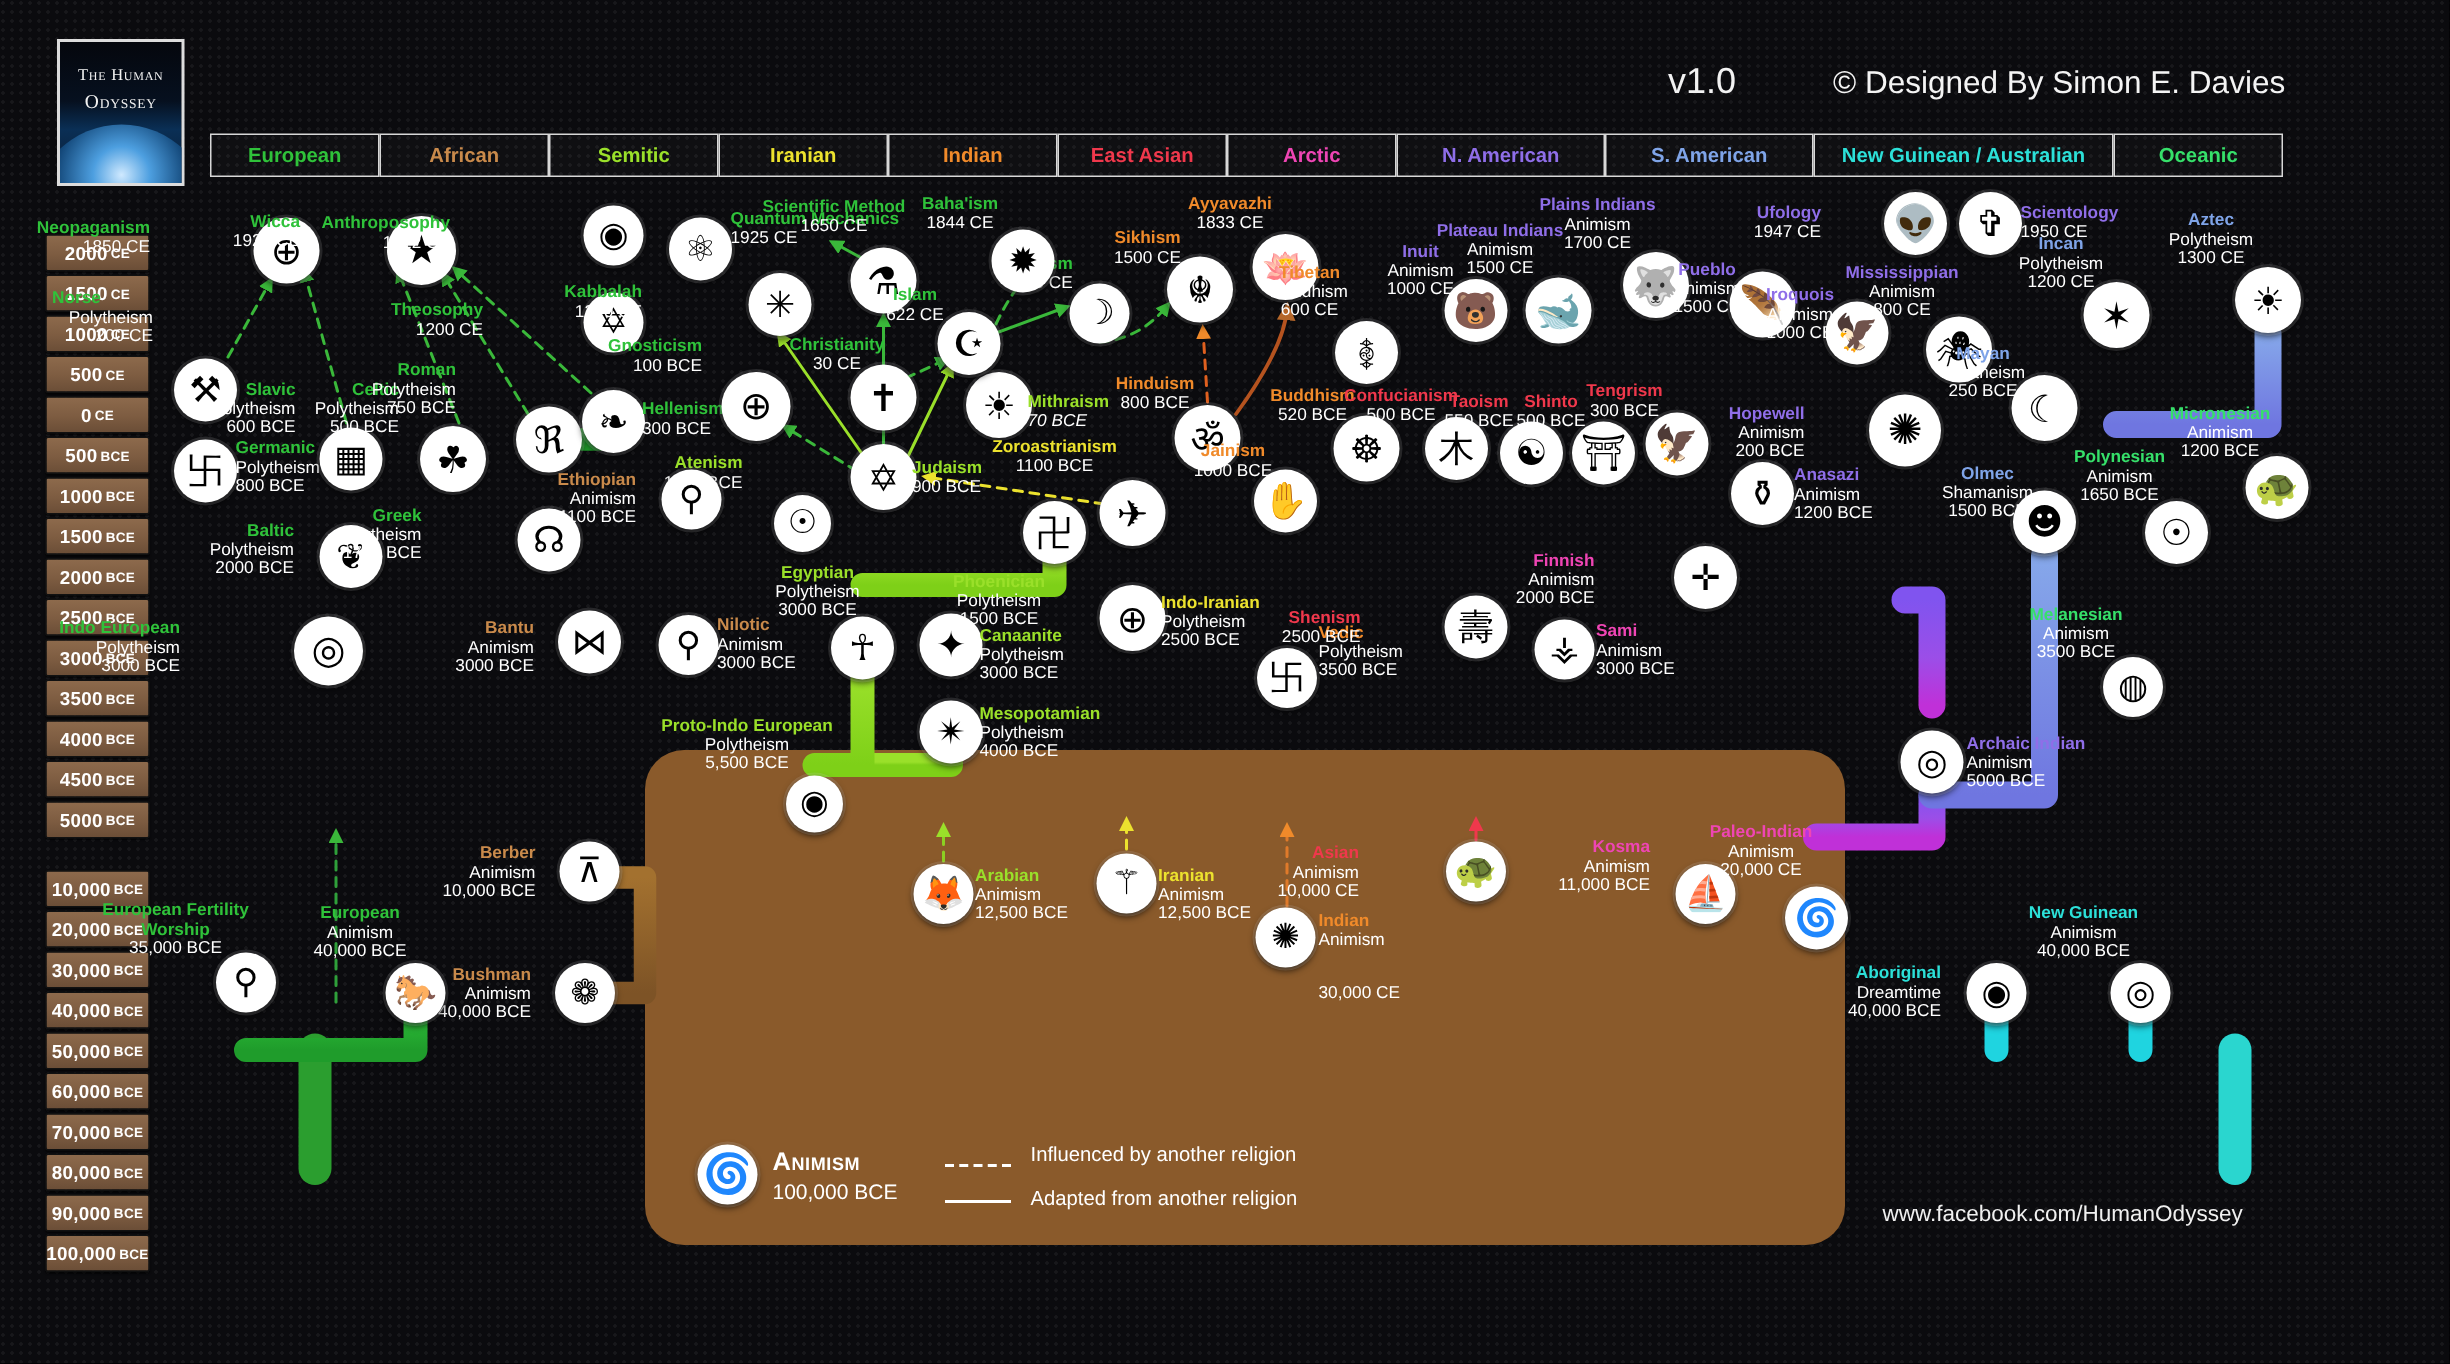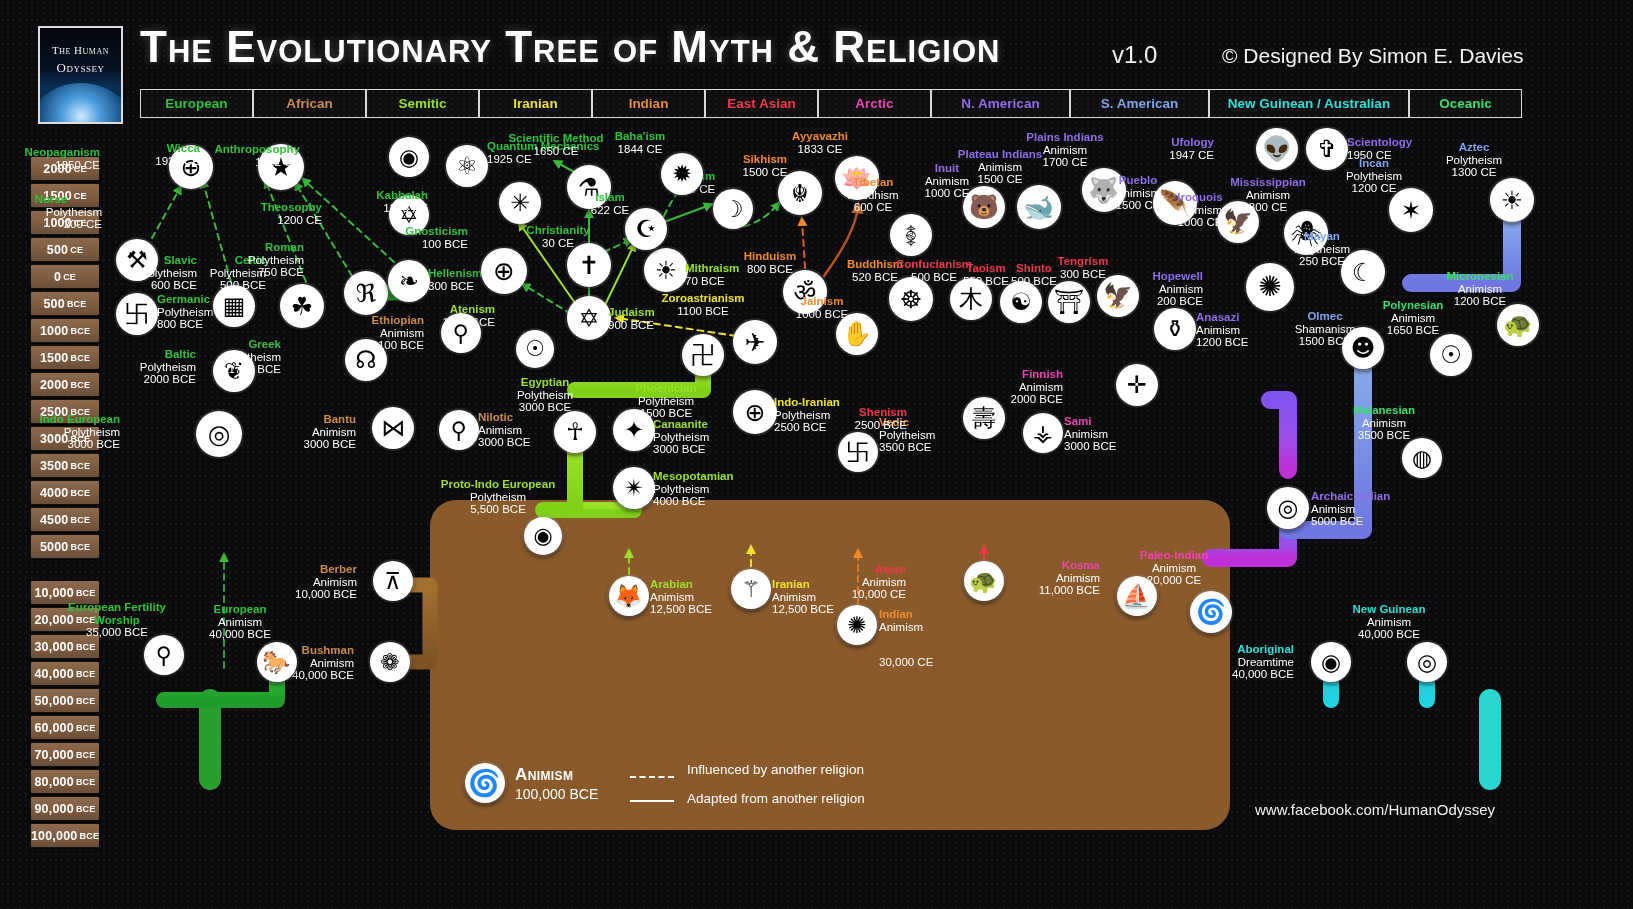--- a/index.html
+++ b/index.html
@@ -64,21 +64,20 @@
 </head>
 <body>
 
 <div id="root">
 
   <div class="abs" id="logo">
     <div class="glow"></div>
     <div class="l1">The Human</div>
     <div class="l2">Odyssey</div>
   </div>
-  <div class="abs" id="title">The Evolutionary Tree of Myth &amp; Religion</div>
   <div class="abs" id="version">v1.0</div>
   <div class="abs" id="credit">© Designed By Simon E. Davies</div>
 
   <div class="abs" id="cats">
       <div class="cat" style="width: 113px; color: rgb(47, 194, 58);">
         <span>European</span>
       </div>
       <div class="cat" style="width: 113px; color: rgb(201, 138, 75);">
         <span>African</span>
       </div>
@@ -705,21 +704,21 @@
       <div class="lbl l" style="top: 563px; left: 0px; width: 906px;">
         <span class="nm" style="color: rgb(240, 56, 76);">Asian</span>
         <span style="display: block;">Animism</span>
         <span style="display: block;">10,000 CE</span>
       </div>
       <div class="node" style="left: 644px; top: 248px; width: 44px; height: 44px;">
         <span class="gl" style="font-size: 25px;">☀</span>
       </div>
       <div class="lbl r" style="top: 262px; left: 685px;">
         <span class="nm" style="color: rgb(154, 224, 42);">Mithraism</span>
-        <span style="display: block;">70 BCE</span>
+        <span style="display: block; font-style: italic;">70 BCE</span>
       </div>
       <div class="node" style="left: 625px; top: 208px; width: 42px; height: 42px;">
         <span class="gl" style="font-size: 24px;">☪</span>
       </div>
       <div class="lbl c" style="top: 191px; left: 550px; width: 120px; white-space: normal;">
         <span class="nm" style="color: rgb(47, 194, 58);">Islam</span>
         <span style="display: block;">622 CE</span>
       </div>
       <div class="node" style="left: 713px; top: 189px; width: 40px; height: 40px;">
         <span class="gl" style="font-size: 23px;">☽</span>

